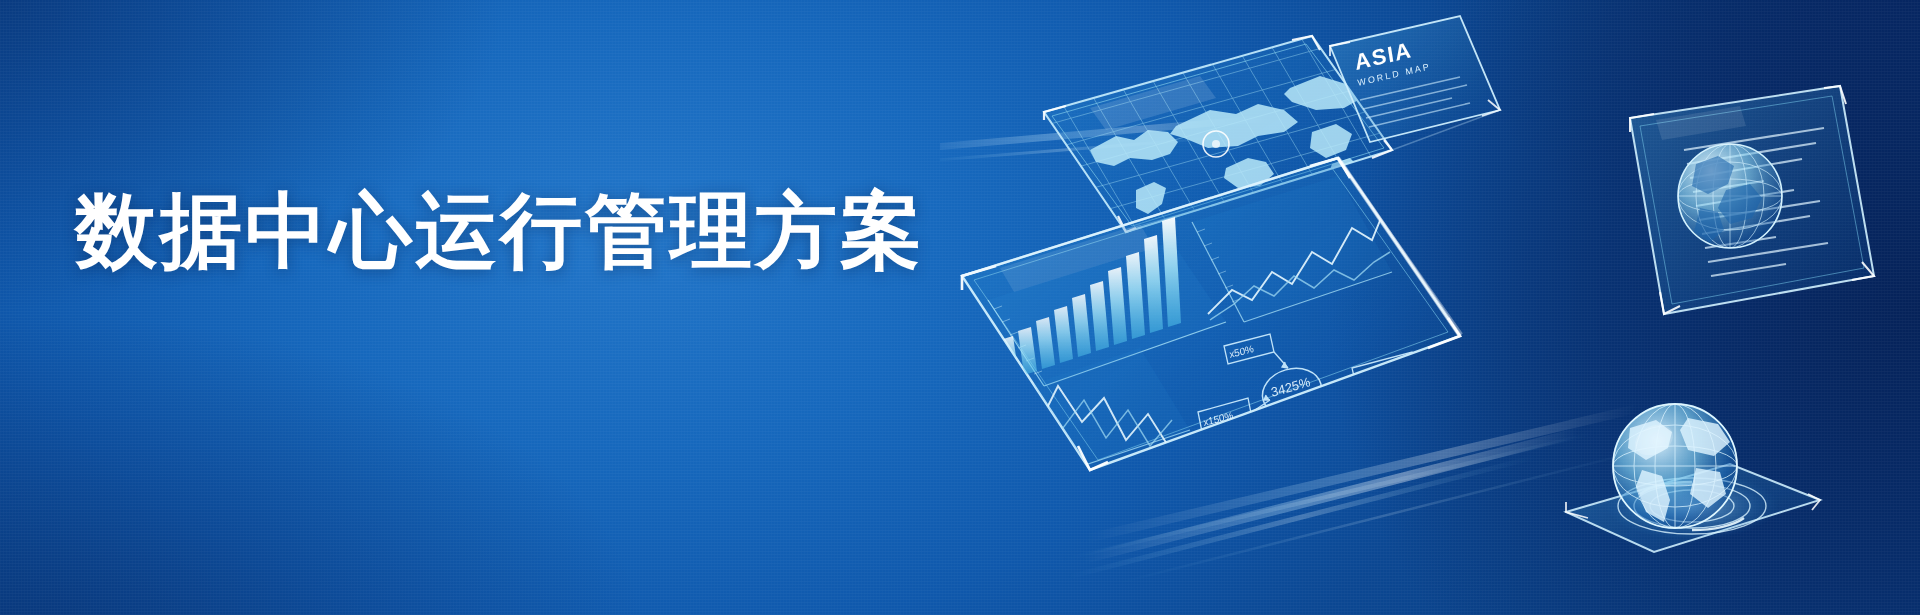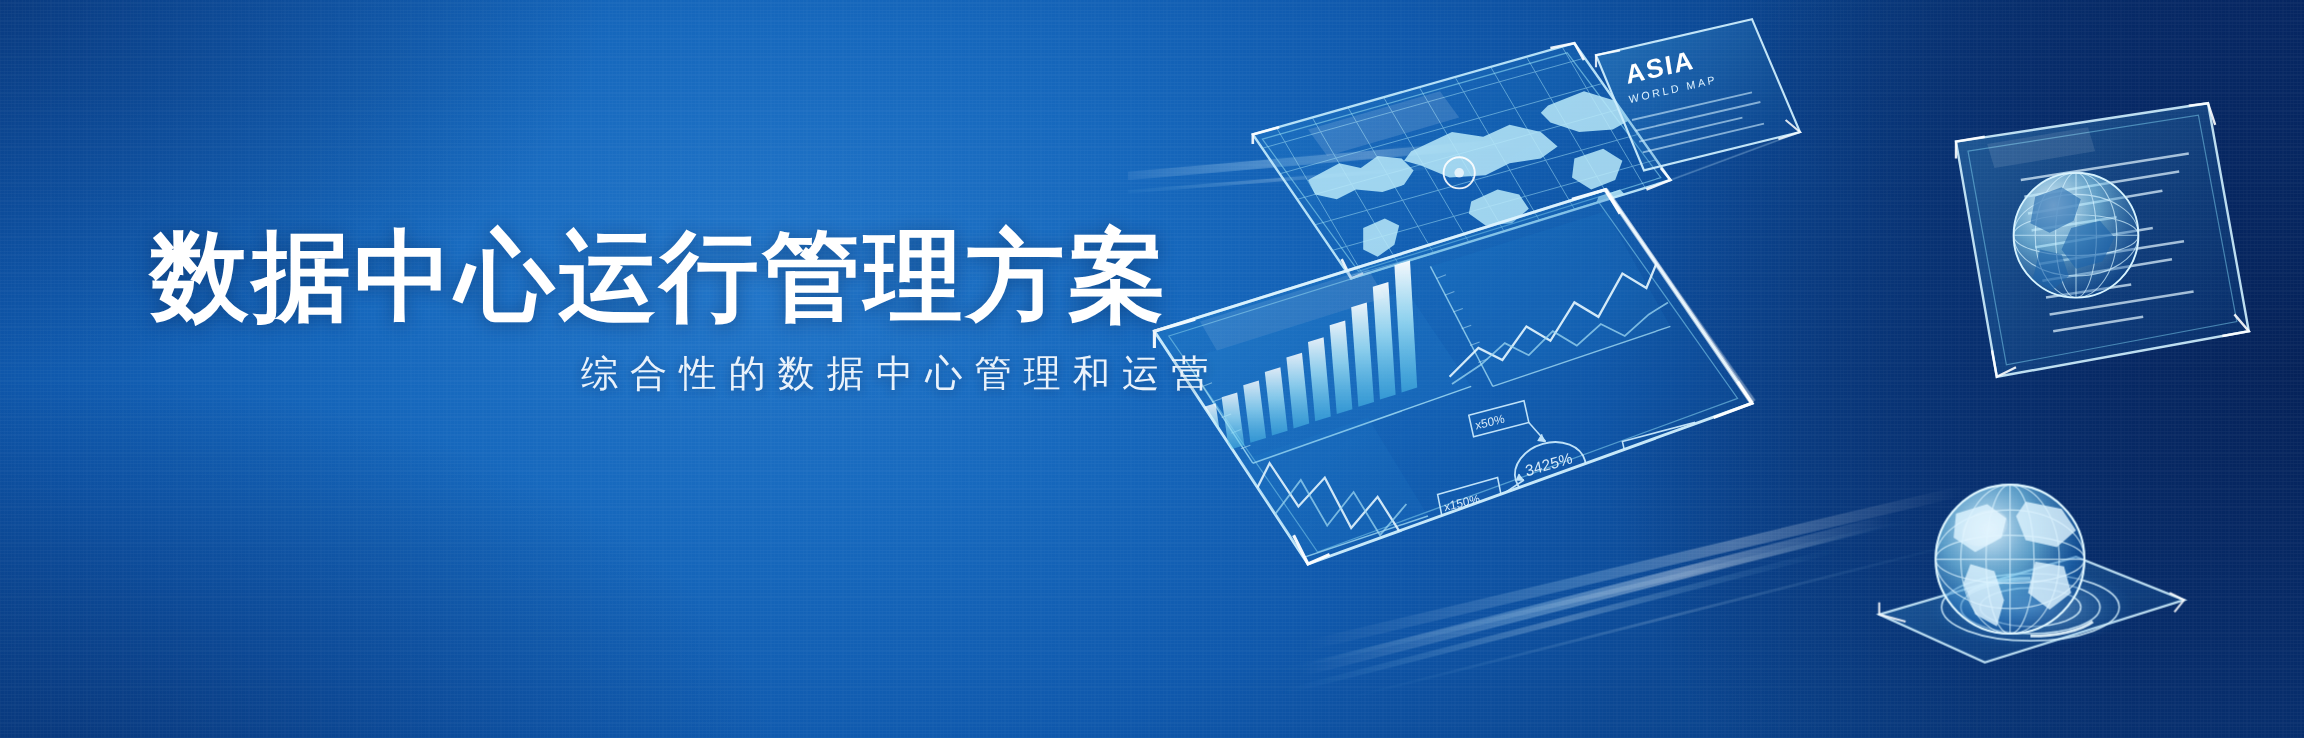--- a/index.html
+++ b/index.html
@@ -35,21 +35,20 @@
       repeating-linear-gradient(0deg, rgba(255,255,255,.55) 0 1px, rgba(0,0,0,0) 1px 3px),
       repeating-linear-gradient(90deg, rgba(255,255,255,.35) 0 1px, rgba(0,0,0,0) 1px 3px);
   }
 
   
   .text-block{position:absolute;left:75px;top:188px;width:950px;}
   .title{
     margin:0;color:#ffffff;font-size:82px;line-height:1.06;font-weight:700;
     letter-spacing:3px;white-space:nowrap;
     text-shadow:0 2px 14px rgba(2,24,62,.35);
-    text-align:center;
   }
   .subtitle{
     margin:18px 0 0 0;color:#e9f2fb;font-size:31px;line-height:1.2;font-weight:400;
     letter-spacing:10px;text-align:right;padding-right:8px;white-space:nowrap;
     text-shadow:0 1px 8px rgba(2,24,62,.32);
   }
 
   
   .art{position:absolute;right:0;top:0;width:980px;height:615px;pointer-events:none;}
   .art svg{display:block;width:100%;height:100%;}
@@ -380,16 +379,15 @@
         <path d="M140 560 L640 432" stroke="url(#beamGrad)" stroke-width="10" fill="none" opacity=".55"></path>
         <path d="M124 578 L600 456" stroke="url(#beamGrad2)" stroke-width="5" fill="none" opacity=".45"></path>
         <path d="M398 158 L522 334" stroke="#ffffff" stroke-width="2" fill="none" opacity=".5"></path>
         <path d="M452 150 L560 110" stroke="#cfeeff" stroke-width="1.4" fill="none" opacity=".45"></path>
       </g>
     </svg>
   </div>
 
   <div class="text-block">
     <h1 class="title">数据中心运行管理方案</h1>
-    <p class="subtitle">综合性的数据中心管理和运营</p>
   </div>
 
 </div>
 
 </body></html>

